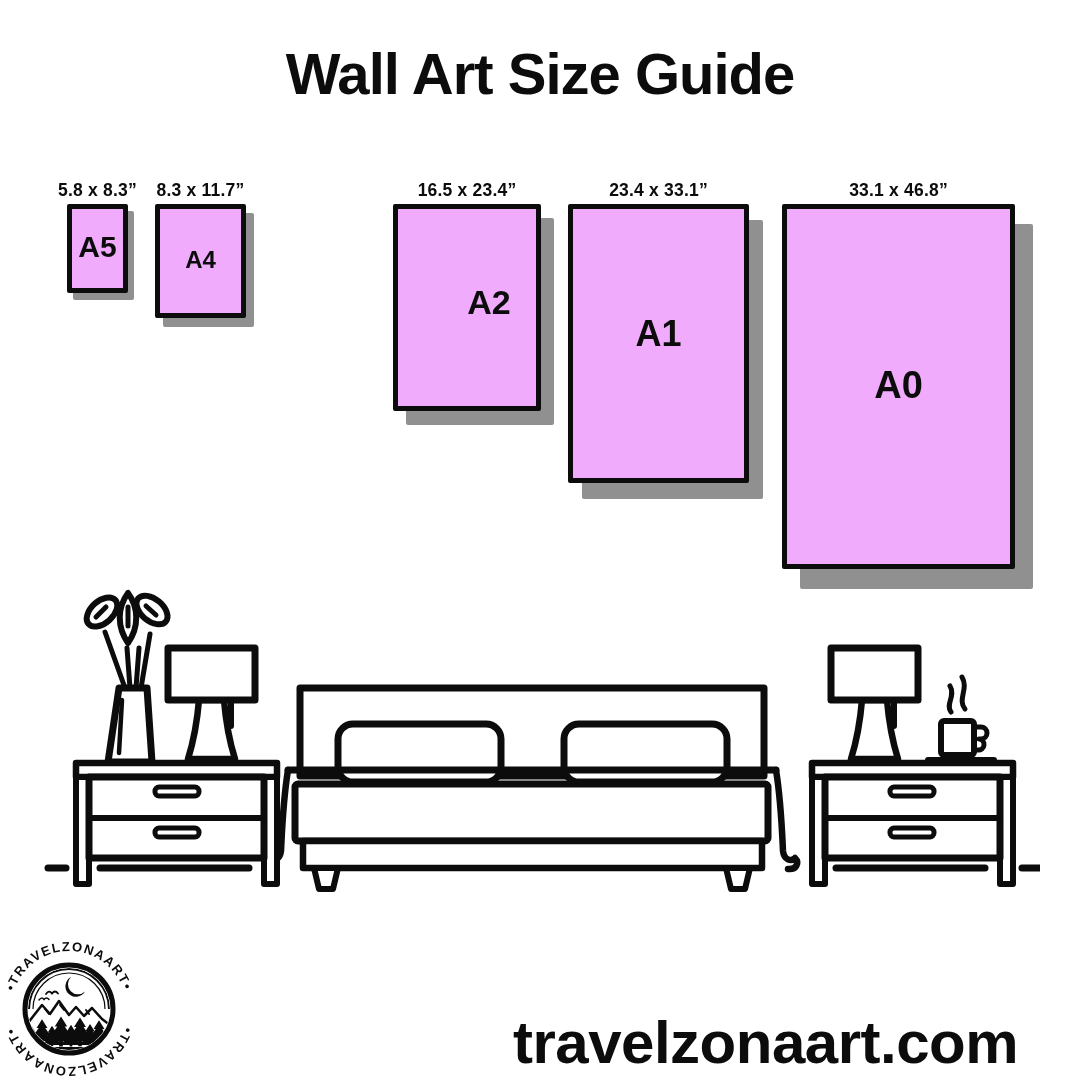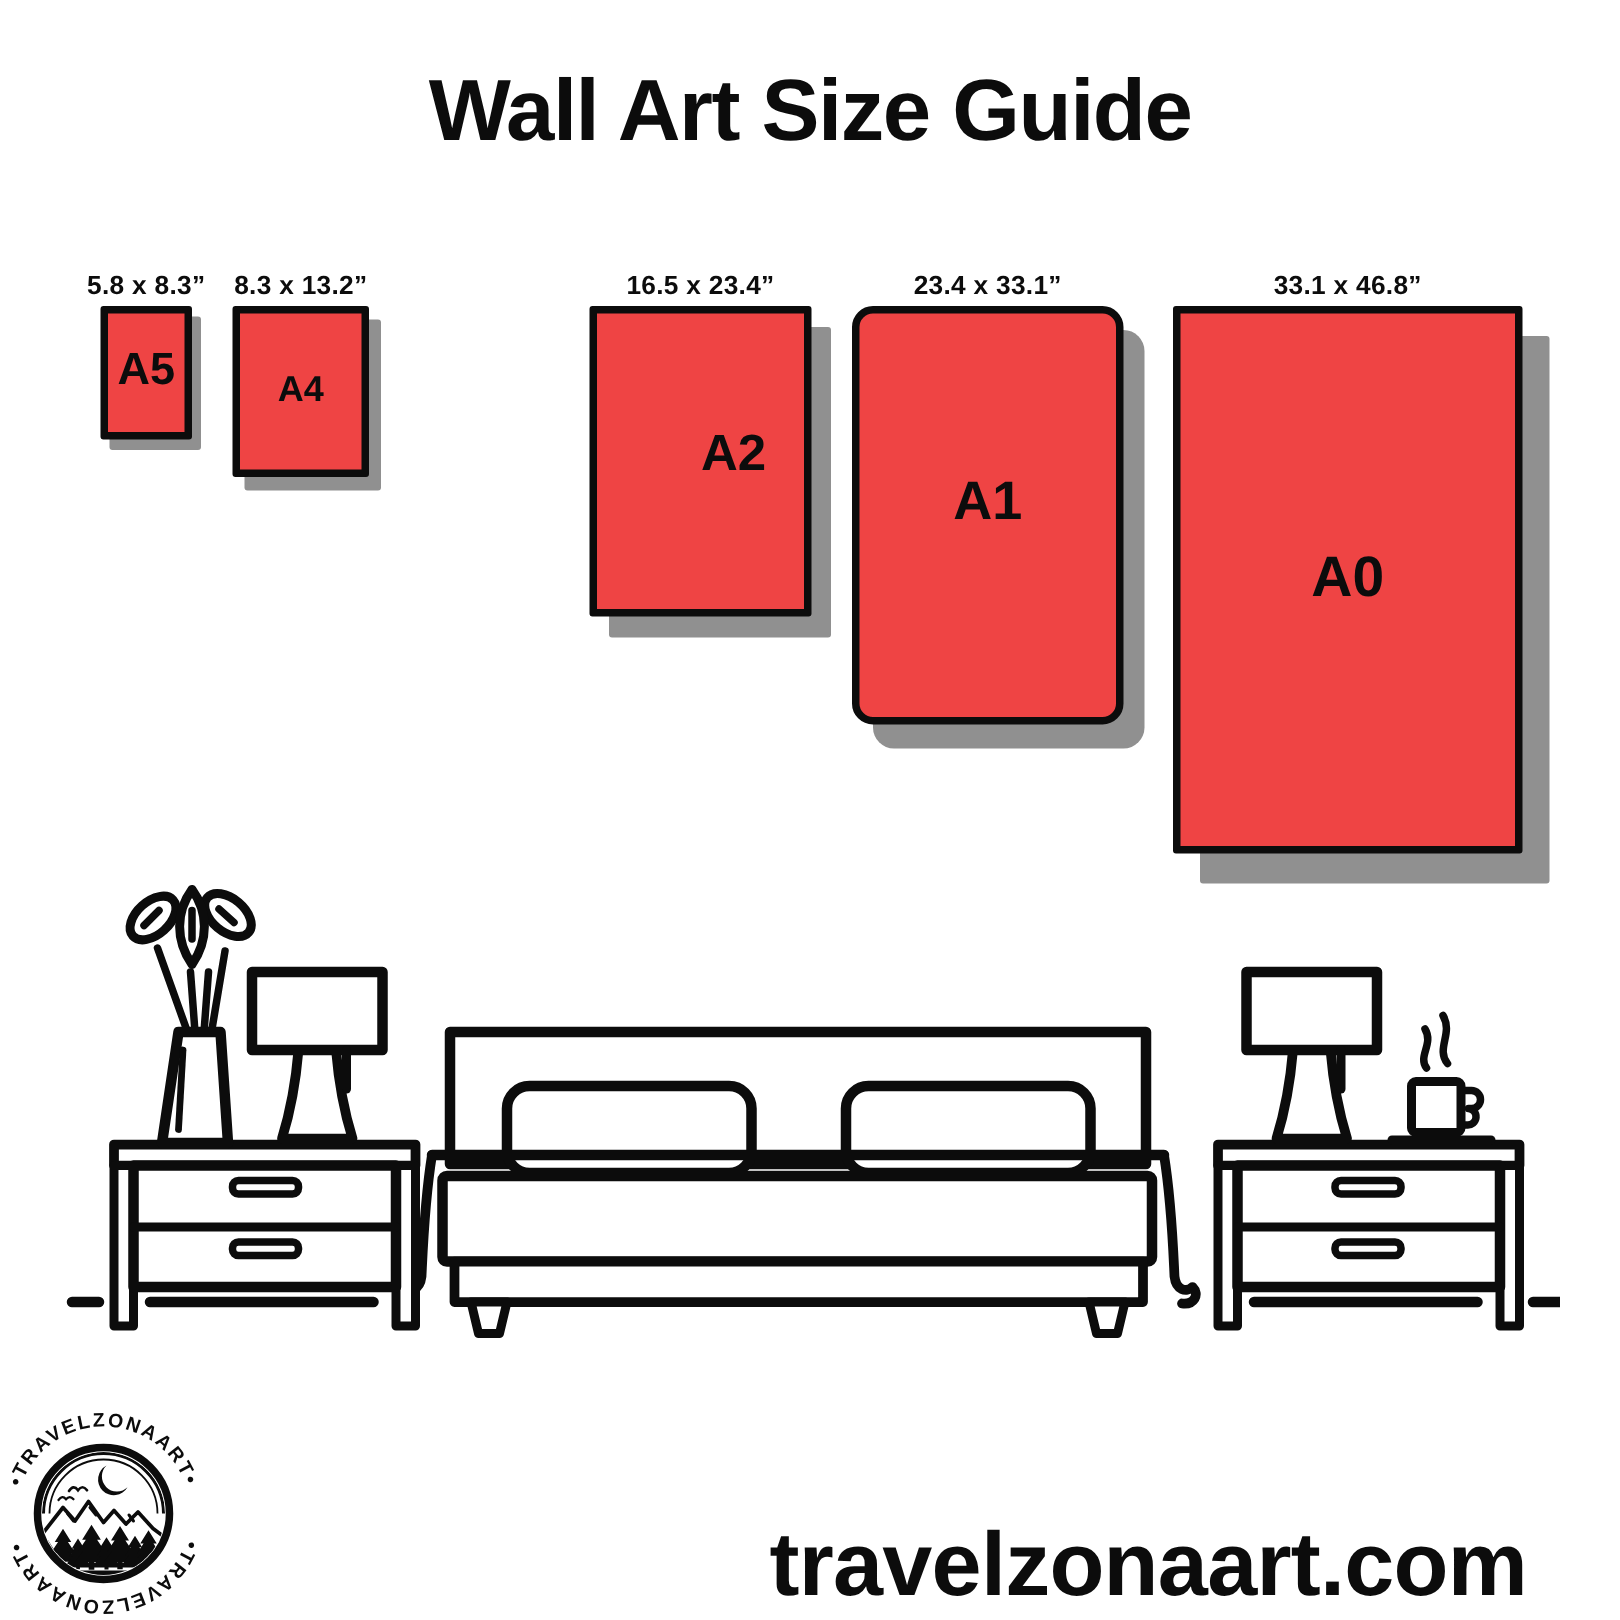--- a/index.html
+++ b/index.html
@@ -5,34 +5,34 @@
   html,body{margin:0;padding:0;background:#fff;}
   .canvas{
     position:relative;width:1080px;height:1080px;background:#ffffff;overflow:hidden;
     font-family:"Liberation Sans","DejaVu Sans",sans-serif;color:#0c0c0c;
   }
   .title{
     position:absolute;top:40px;left:0;width:1080px;text-align:center;
     font-size:58px;font-weight:700;letter-spacing:-1px;color:#0c0c0c;
   }
   .frame{
-    position:absolute;box-sizing:border-box;background:#ef4444;border:5px solid #0c0c0c;
+    position:absolute;box-sizing:border-box;background:#f0abfc;border:5px solid #0c0c0c;
     border-radius:2px;display:flex;align-items:center;justify-content:center;
     box-shadow:var(--sx) var(--sy) 0 0 #909090;
   }
   .dims{
     position:absolute;bottom:calc(100% + 8px);left:50%;transform:translateX(-50%);
     white-space:nowrap;font-weight:700;font-size:17.5px;letter-spacing:.2px;color:#0c0c0c;
   }
   .code{font-weight:700;color:#0c0c0c;line-height:1;}
   .f-a5{left:67px; top:204px;width:61px; height:89px; --sx:6px; --sy:7px; padding-bottom:4px;}
   .f-a4{left:155px;top:204px;width:91px; height:114px;--sx:8px; --sy:9px; padding-bottom:2px;}
   .f-a3{left:264px;top:204px;width:110px;height:165px;--sx:11px;--sy:12px;padding-bottom:6px;}
   .f-a2{left:393px;top:204px;width:148px;height:207px;--sx:13px;--sy:14px;padding-bottom:12px;}
-  .f-a1{left:568px;top:204px;width:181px;height:279px;--sx:14px;--sy:16px;padding-bottom:20px;border-radius:14px;}
+  .f-a1{left:568px;top:204px;width:181px;height:279px;--sx:14px;--sy:16px;padding-bottom:20px;}
   .f-a0{left:782px;top:204px;width:233px;height:365px;--sx:18px;--sy:20px;padding-bottom:4px;}
   .f-a5 .code{font-size:30px;}
   .f-a4 .code{font-size:24px;}
   .f-a3 .code{font-size:33px;}
   .f-a2 .code{font-size:34px;margin-left:44px;}
   .f-a1 .code{font-size:36px;}
   .f-a0 .code{font-size:38px;}
   .scene{position:absolute;left:40px;top:585px;width:1000px;height:312px;}
   .logo{position:absolute;left:-2px;top:938px;width:142px;height:142px;}
   .website{
@@ -45,21 +45,21 @@
 
 <div class="canvas">
 
   <div class="title">Wall Art Size Guide</div>
 
   <div class="frame f-a5">
     <div class="dims">5.8 x 8.3”</div>
     <div class="code">A5</div>
   </div>
   <div class="frame f-a4">
-    <div class="dims">8.3 x 13.2”</div>
+    <div class="dims">8.3 x 11.7”</div>
     <div class="code">A4</div>
   </div>
   <div class="frame f-a2">
     <div class="dims">16.5 x 23.4”</div>
     <div class="code">A2</div>
   </div>
   <div class="frame f-a1">
     <div class="dims">23.4 x 33.1”</div>
     <div class="code">A1</div>
   </div>

